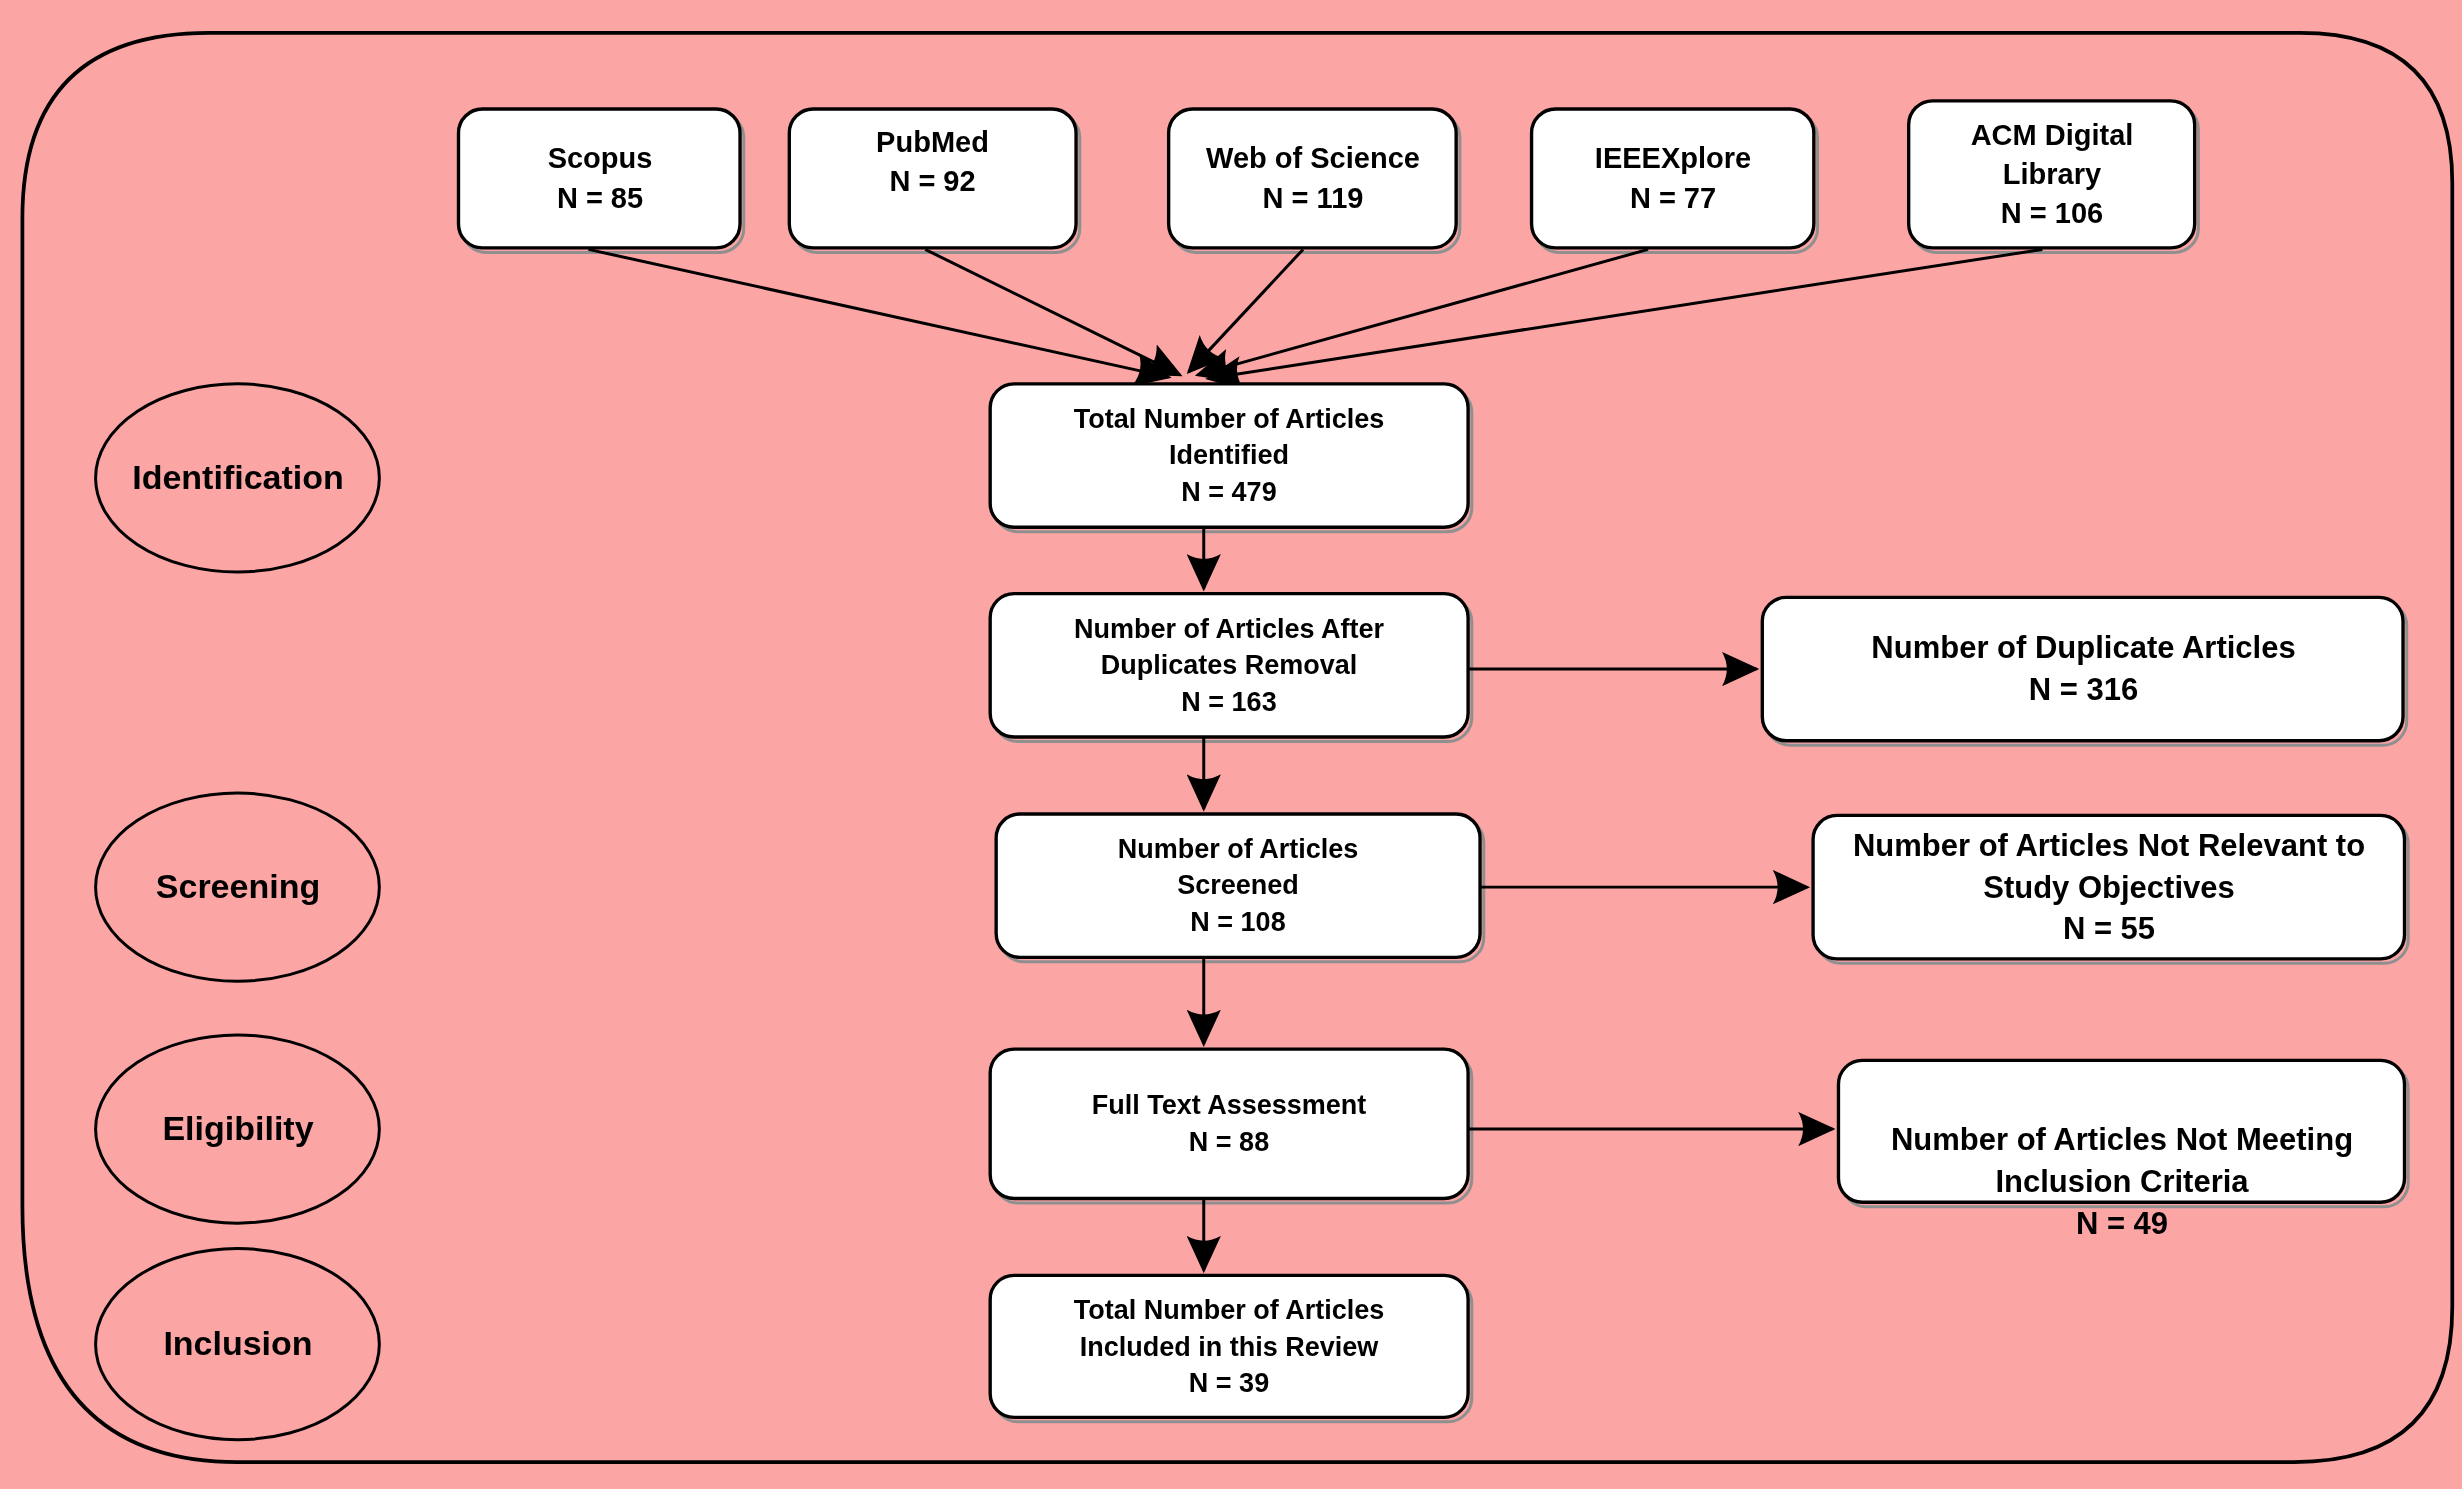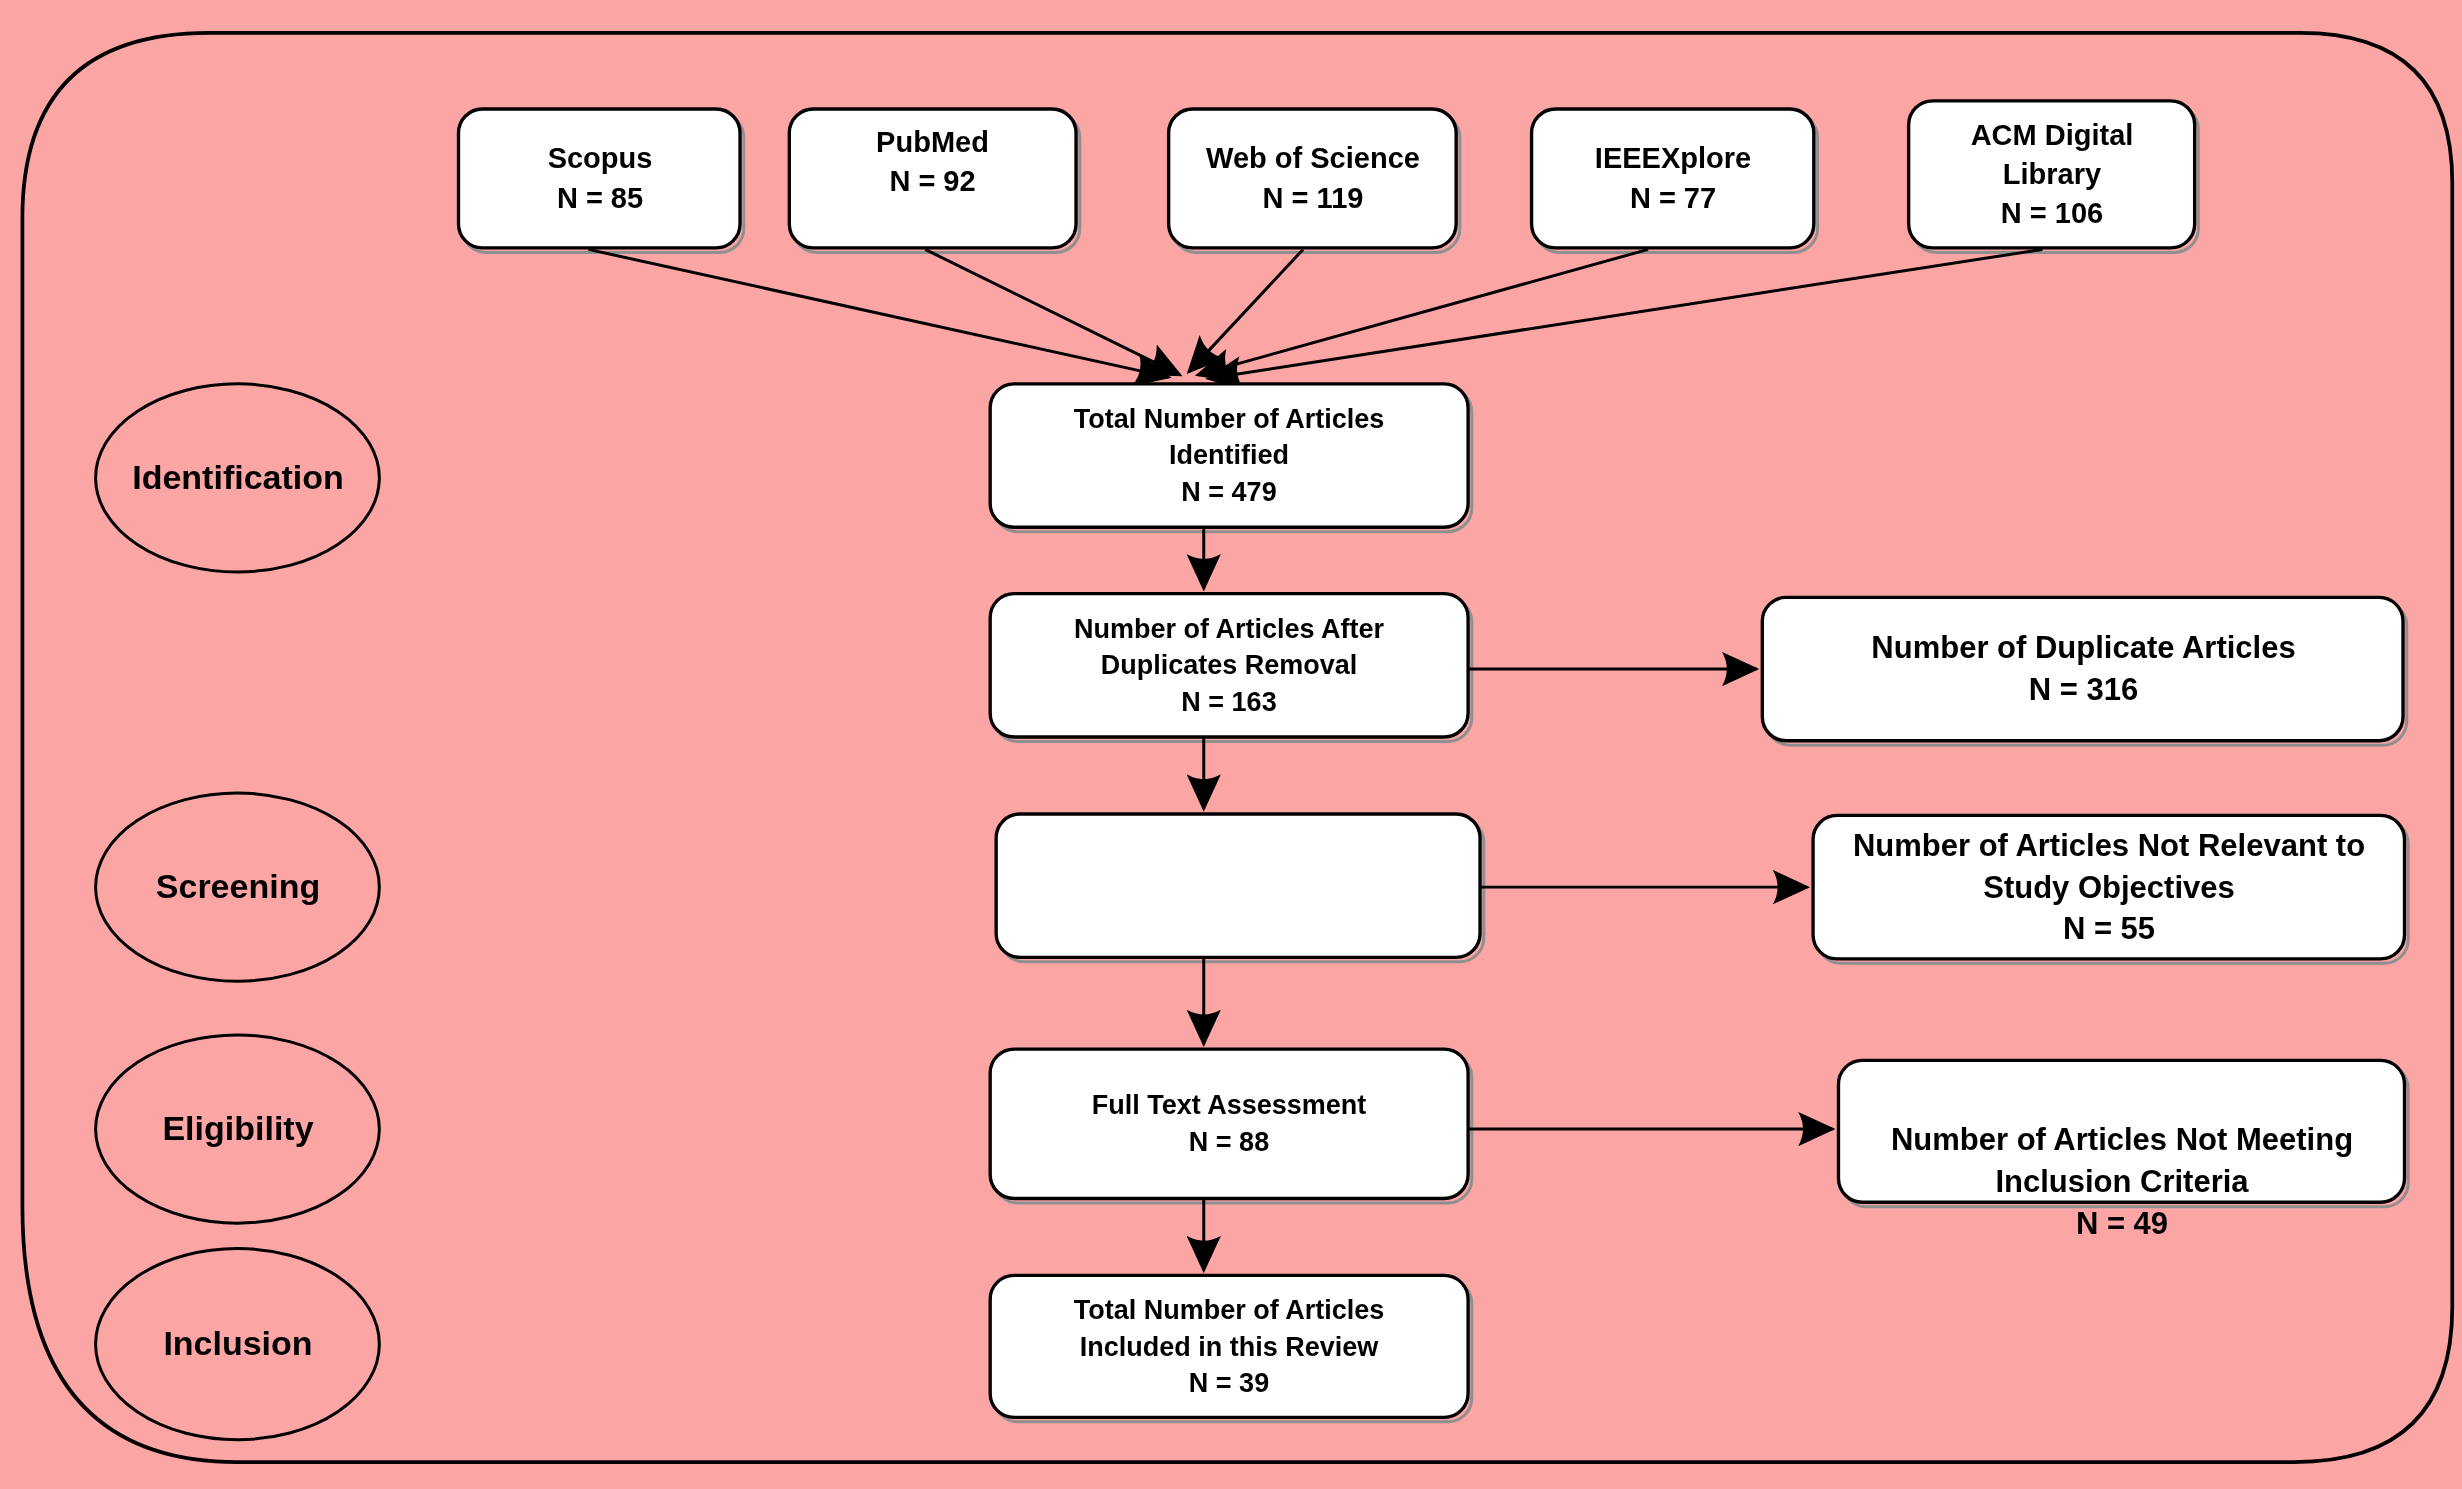--- a/index.html
+++ b/index.html
@@ -173,20 +173,25 @@
   <div class="txt mid t-identified">
     <div>Total Number of Articles</div>
     <div>Identified</div>
     <div>N = 479</div>
   </div>
   <div class="txt mid t-dedup">
     <div>Number of Articles After</div>
     <div>Duplicates Removal</div>
     <div>N = 163</div>
   </div>
+  <div class="txt mid t-screened">
+    <div>Number of Articles</div>
+    <div>Screened</div>
+    <div>N = 108</div>
+  </div>
   <div class="txt mid t-fulltext">
     <div>Full Text Assessment</div>
     <div>N = 88</div>
   </div>
   <div class="txt mid t-included">
     <div>Total Number of Articles</div>
     <div>Included in this Review</div>
     <div>N = 39</div>
   </div>
 

